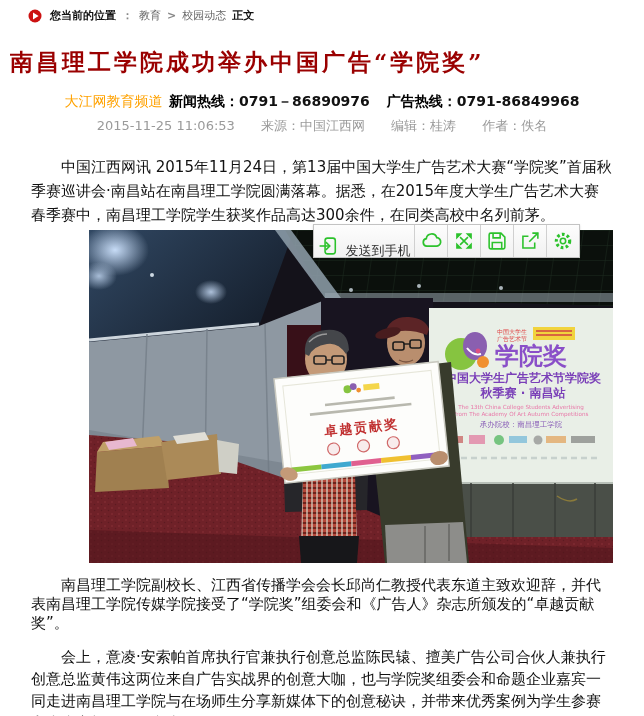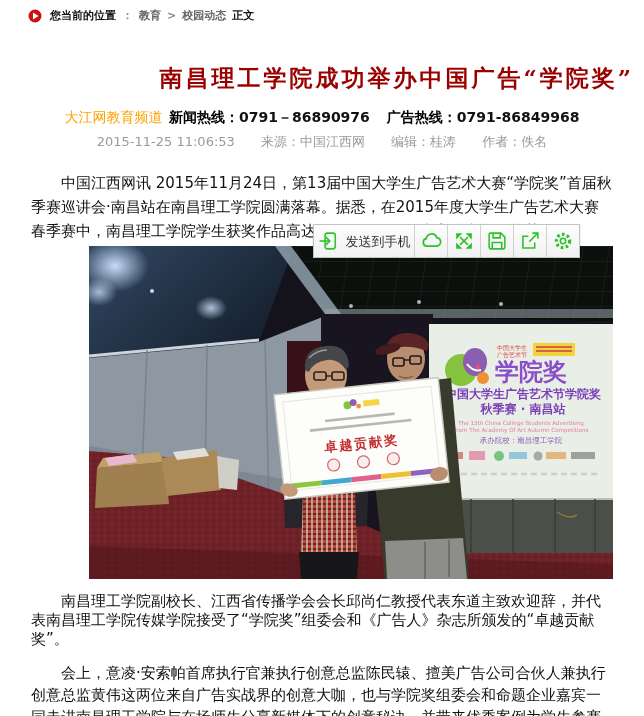--- a/index.html
+++ b/index.html
@@ -3,25 +3,25 @@
 <meta charset="utf-8">
 <style>
   html,body{margin:0;padding:0;background:#fff;}
   #page{position:relative;width:644px;height:716px;overflow:hidden;background:#ffffff;
         font-family:"DejaVu Sans","Liberation Sans",sans-serif;color:#111;}
 
   
   .breadcrumb{padding:8px 0 0 28px;font-size:11px;display:flex;align-items:center;gap:6px;}
   .breadcrumb .dot-icon{display:inline-flex;margin-right:2px;}
   .crumb-label,.crumb-current{font-weight:bold;color:#111;}
-  .crumb-link{font-weight:bold;color:#666;text-decoration:none;cursor:pointer;}
+  .crumb-link{font-weight:normal;color:#666;text-decoration:none;cursor:pointer;}
   .crumb-sep{color:#888;font-weight:bold;}
 
   
-  h1.title{margin:40px 10px 0 10px;text-align:right;font-size:23px;line-height:30px;
+  h1.title{margin:24px 10px 0 10px;text-align:left;font-size:23px;line-height:30px;
            font-weight:bold;color:#9a0000;letter-spacing:3px;
            font-family:"DejaVu Serif","Liberation Serif",serif;}
   .subtitle{margin-top:8px;text-align:center;font-size:14px;color:#111;}
 
   
   .infobar{margin-top:16px;text-align:center;font-size:14px;}
   .infobar .channel{color:#ffa200;margin-right:2px;cursor:pointer;}
   .infobar b{color:#000;}
   .infobar .num{font-weight:bold;}
   .meta{margin-top:6px;text-align:center;font-size:13px;color:#9a9a9a;}
@@ -37,21 +37,21 @@
   
   .photo-wrap{margin:3px 0 0 58px;width:620px;height:333px;line-height:0;}
 
   
   .toolbar{position:absolute;left:313px;top:224px;height:34px;display:flex;
            background:#f8f8f8;border:1px solid #c3c3c3;box-sizing:border-box;
            box-shadow:0 1px 2px rgba(0,0,0,.15);}
   .tb-btn{display:flex;align-items:center;justify-content:center;height:100%;
           border-right:1px solid #d0d0d0;cursor:pointer;background:linear-gradient(#fdfdfd,#f1f1f1);}
   .tb-btn:last-child{border-right:none;}
-  .tb-btn.wide{width:100px;gap:6px;}
+  .tb-btn.wide{width:100px;gap:6px;align-items:flex-end;}
   .tb-btn.sq{width:32px;}
   .tb-label{font-size:13px;color:#333;line-height:1;}
   svg{display:block;}
 </style>
 </head>
 <body>
 
 <div id="page">
 
   <div class="breadcrumb">

